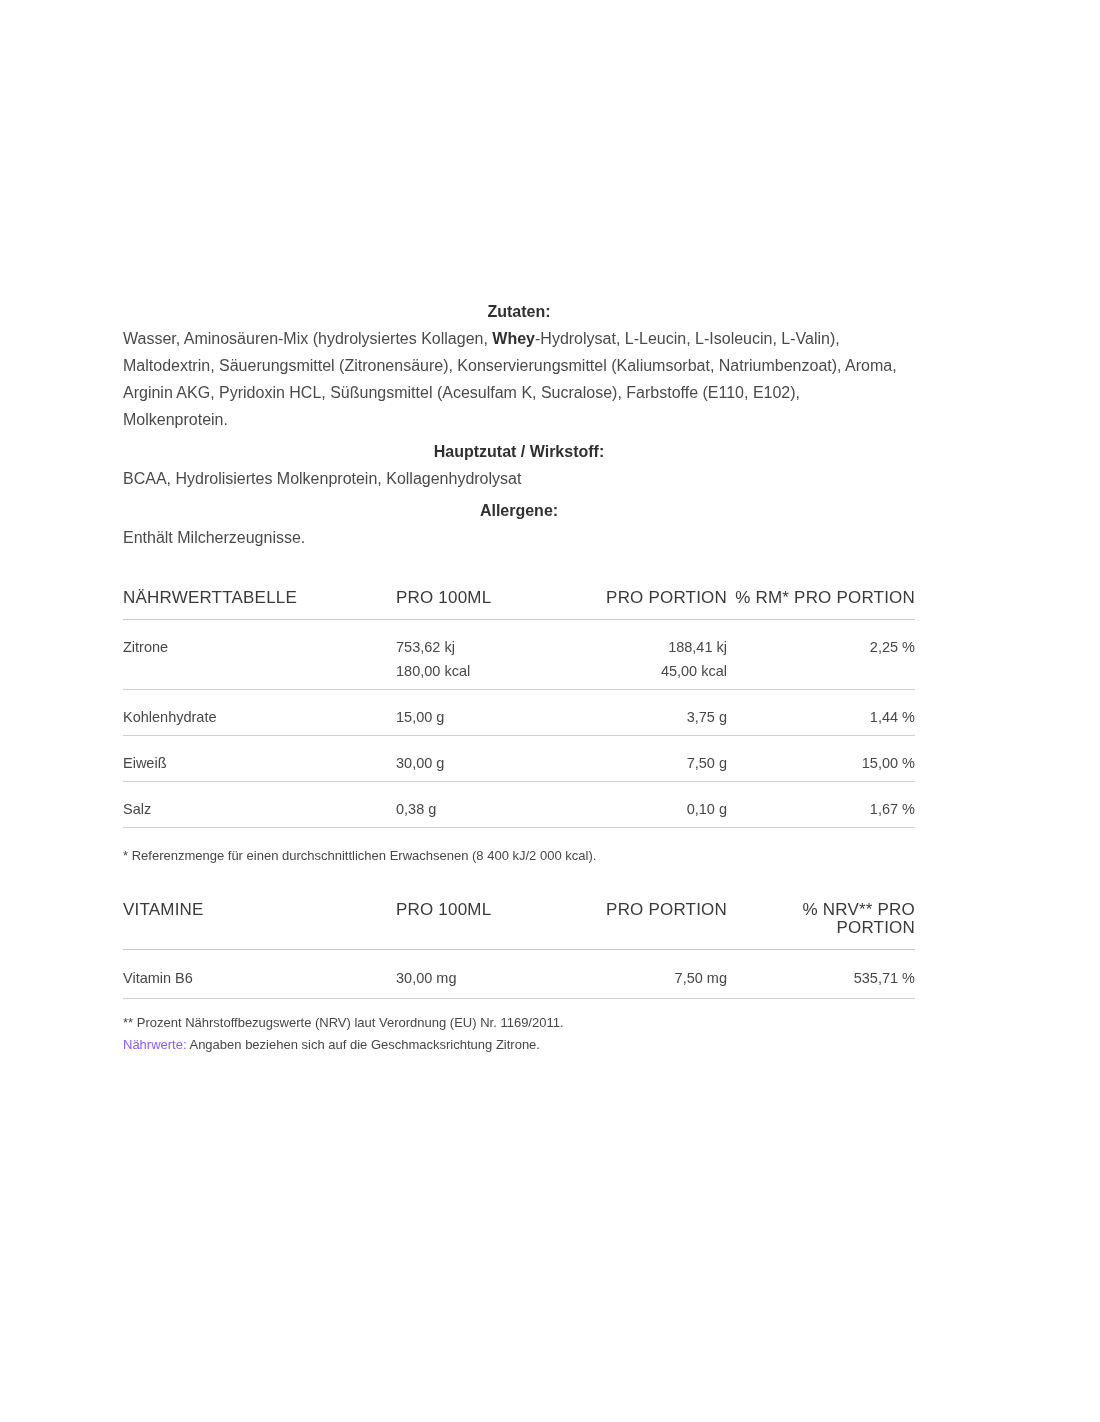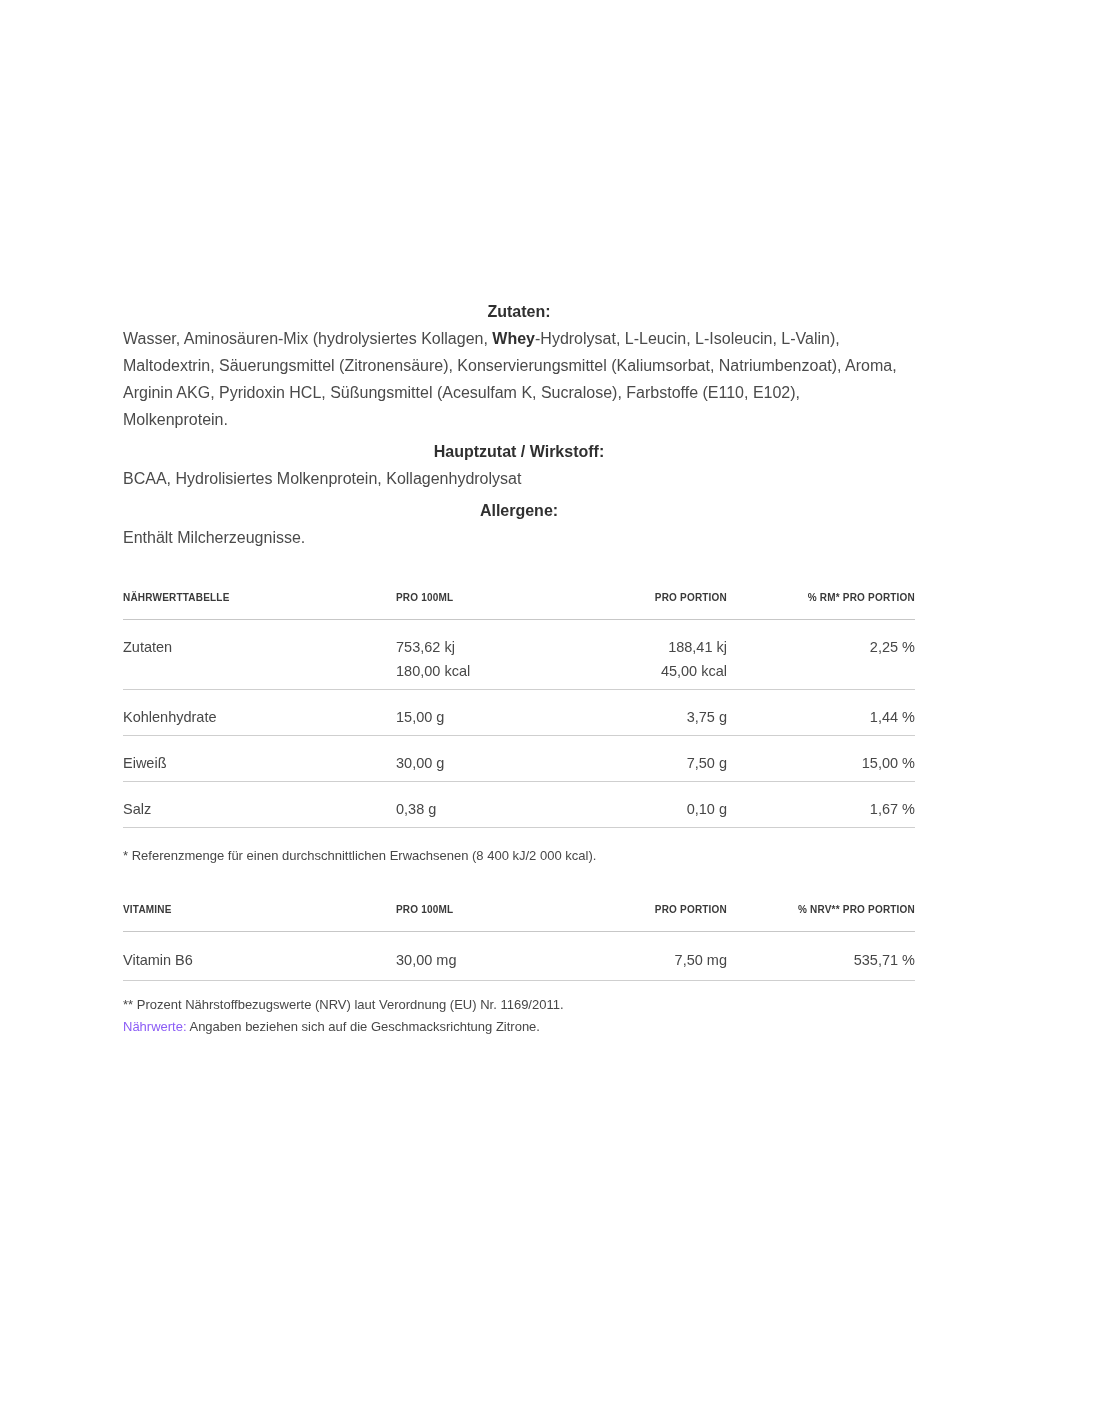--- a/index.html
+++ b/index.html
@@ -30,22 +30,22 @@
   .nutri-table { margin-top: 38px; width: 792px; }
   .vita-table  { margin-top: 36px; width: 792px; }
   .trow {
     display: grid;
     grid-template-columns: 273px 173px 158px 188px;
     border-bottom: 1px solid #cfcfcf;
   }
   .trow.head {
     padding: 0 0 12px 0;
     border-bottom: 1px solid #c7c7c7;
-    font-size: 10px; line-height: 18px;
-    font-weight: 700; color: #3a3a3a;
+    font-size: 17px; line-height: 18px;
+    font-weight: 400; color: #3a3a3a;
     letter-spacing: 0.2px;
   }
   .nutri-table .trow.body { padding: 15px 0 6px 0; }
   .vita-table  .trow.body { padding: 16px 0 8px 0; }
   .trow.body {
     font-size: 14.5px; line-height: 24px;
     color: #474747;
   }
   .c2 { text-align: left; }
   .c3, .c4 { text-align: right; }
@@ -89,21 +89,21 @@
 
 
   <div class="nutri-table">
     <div class="trow head">
       <div class="c1">NÄHRWERTTABELLE</div>
       <div class="c2">PRO 100ML</div>
       <div class="c3">PRO PORTION</div>
       <div class="c4">% RM* PRO PORTION</div>
     </div>
     <div class="trow body">
-      <div class="c1">Zutaten</div>
+      <div class="c1">Zitrone</div>
       <div class="c2">
         <div>753,62 kj</div>
         <div>180,00 kcal</div>
       </div>
       <div class="c3">
         <div>188,41 kj</div>
         <div>45,00 kcal</div>
       </div>
       <div class="c4">2,25 %</div>
     </div>

